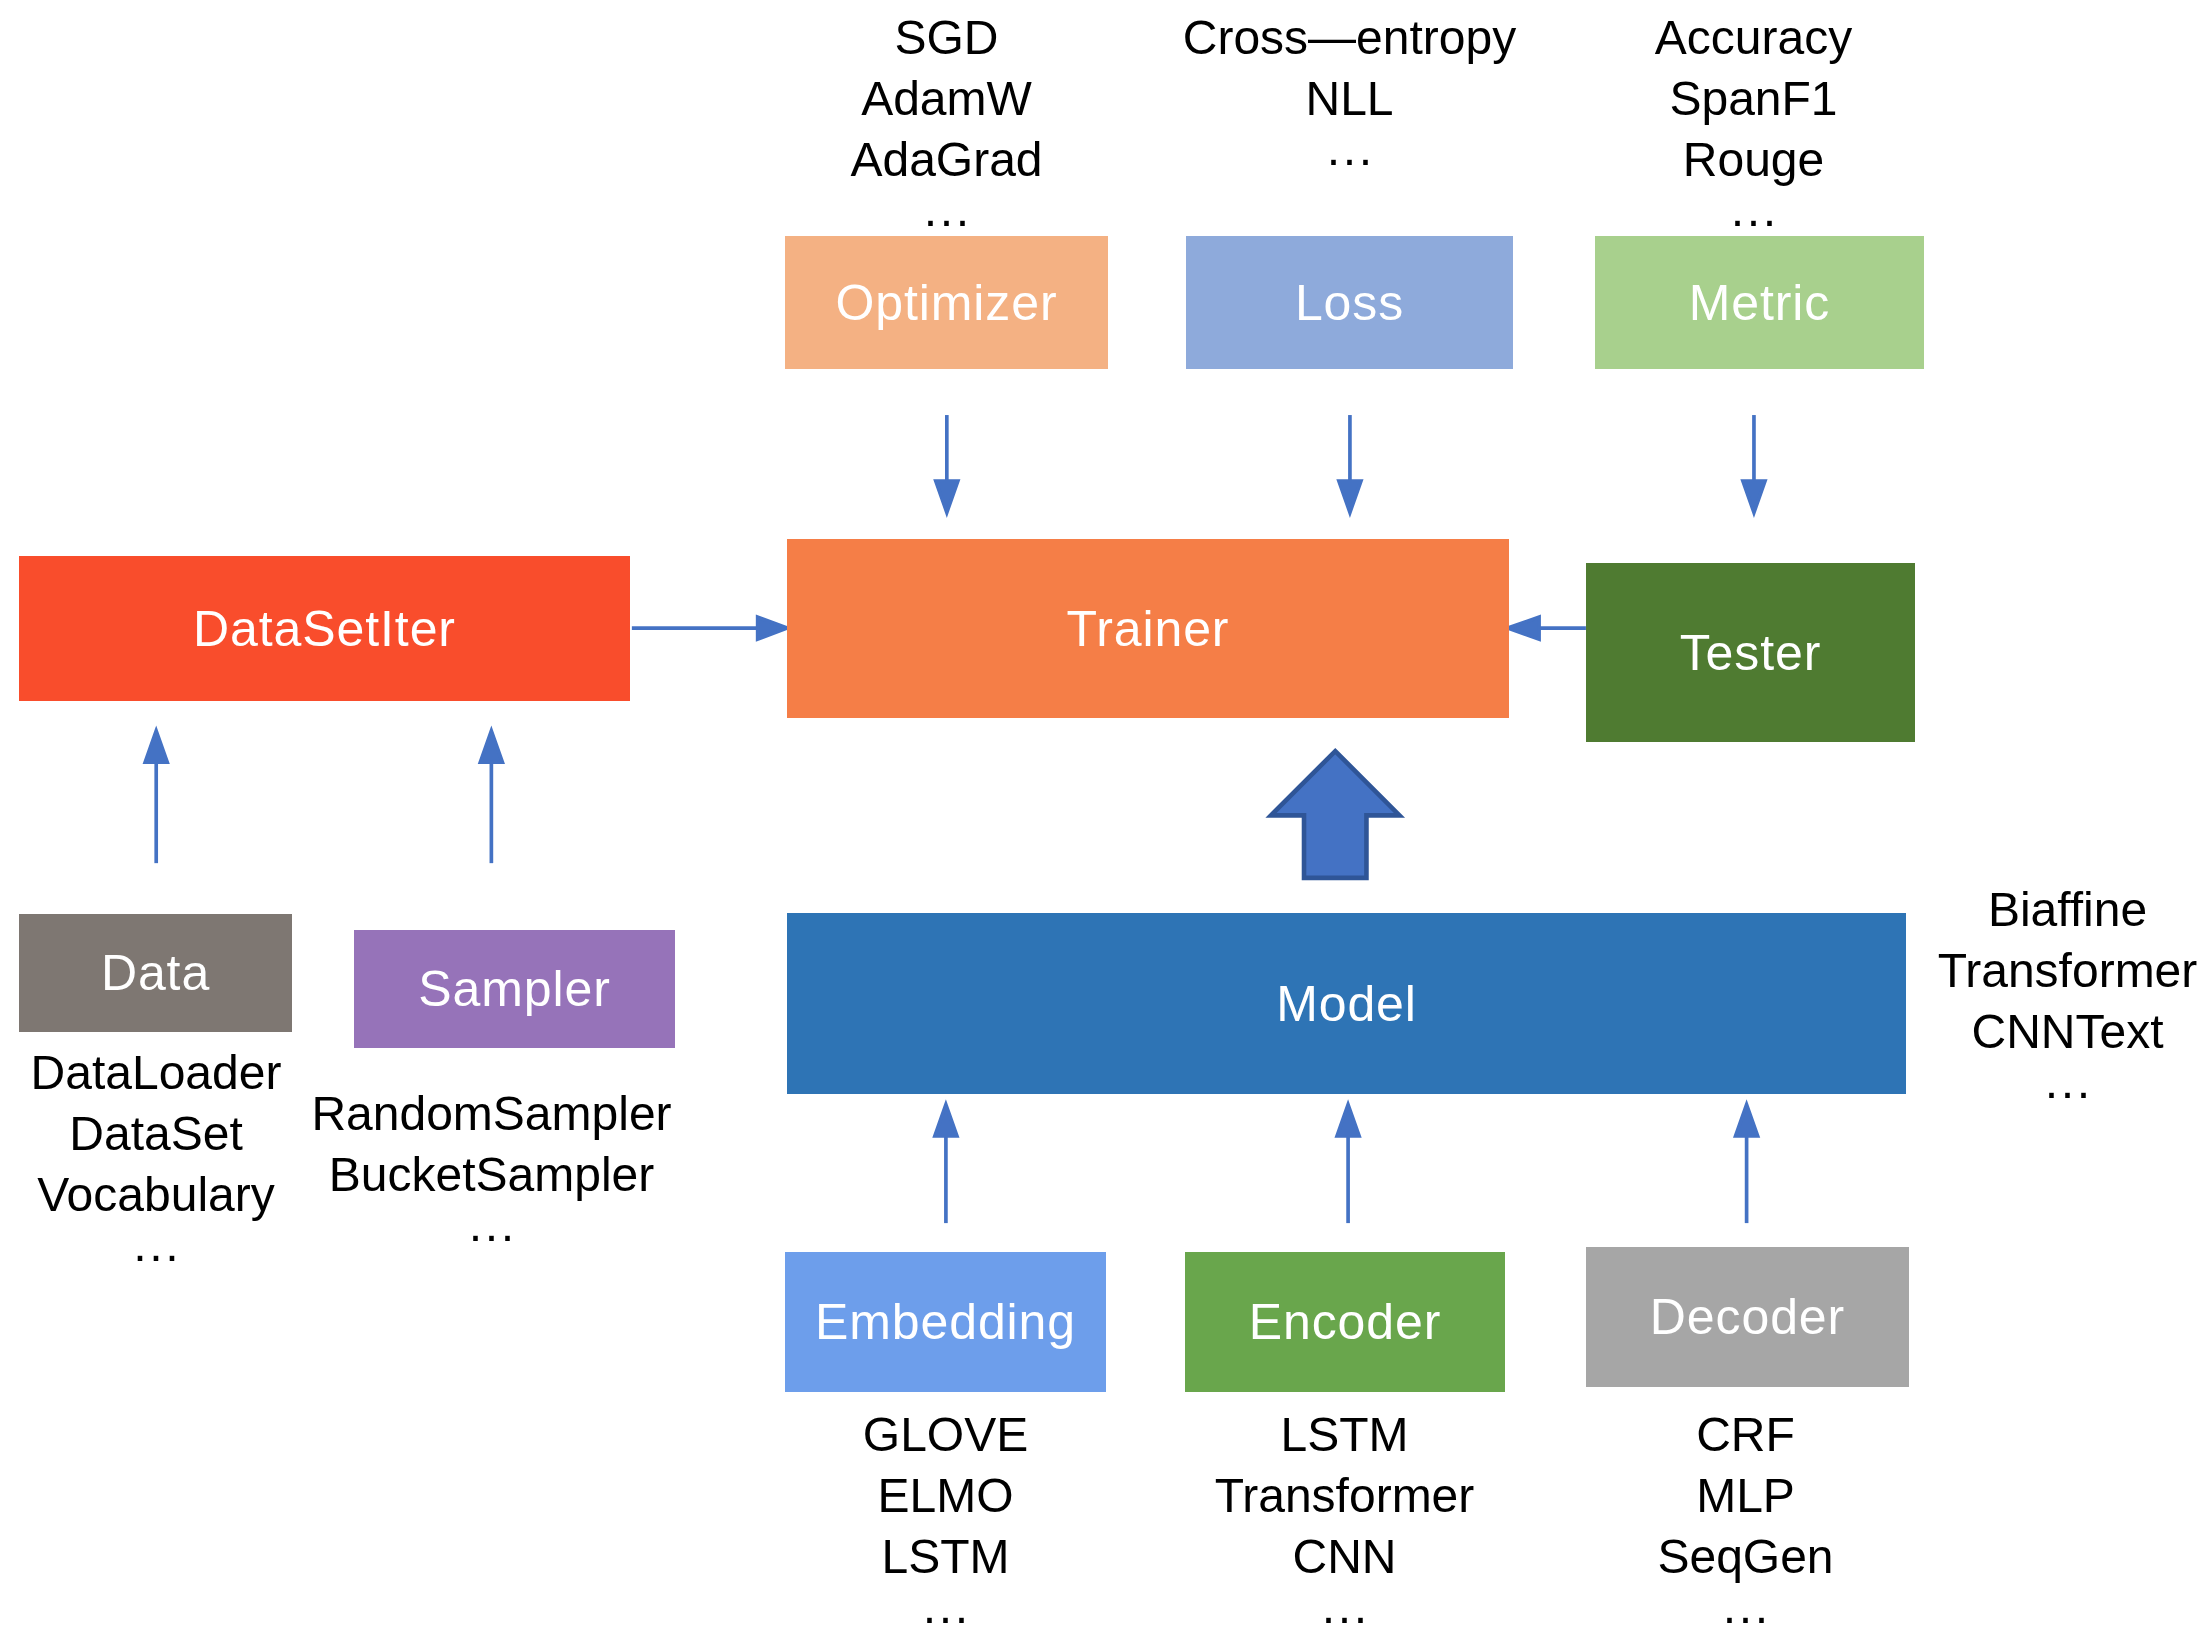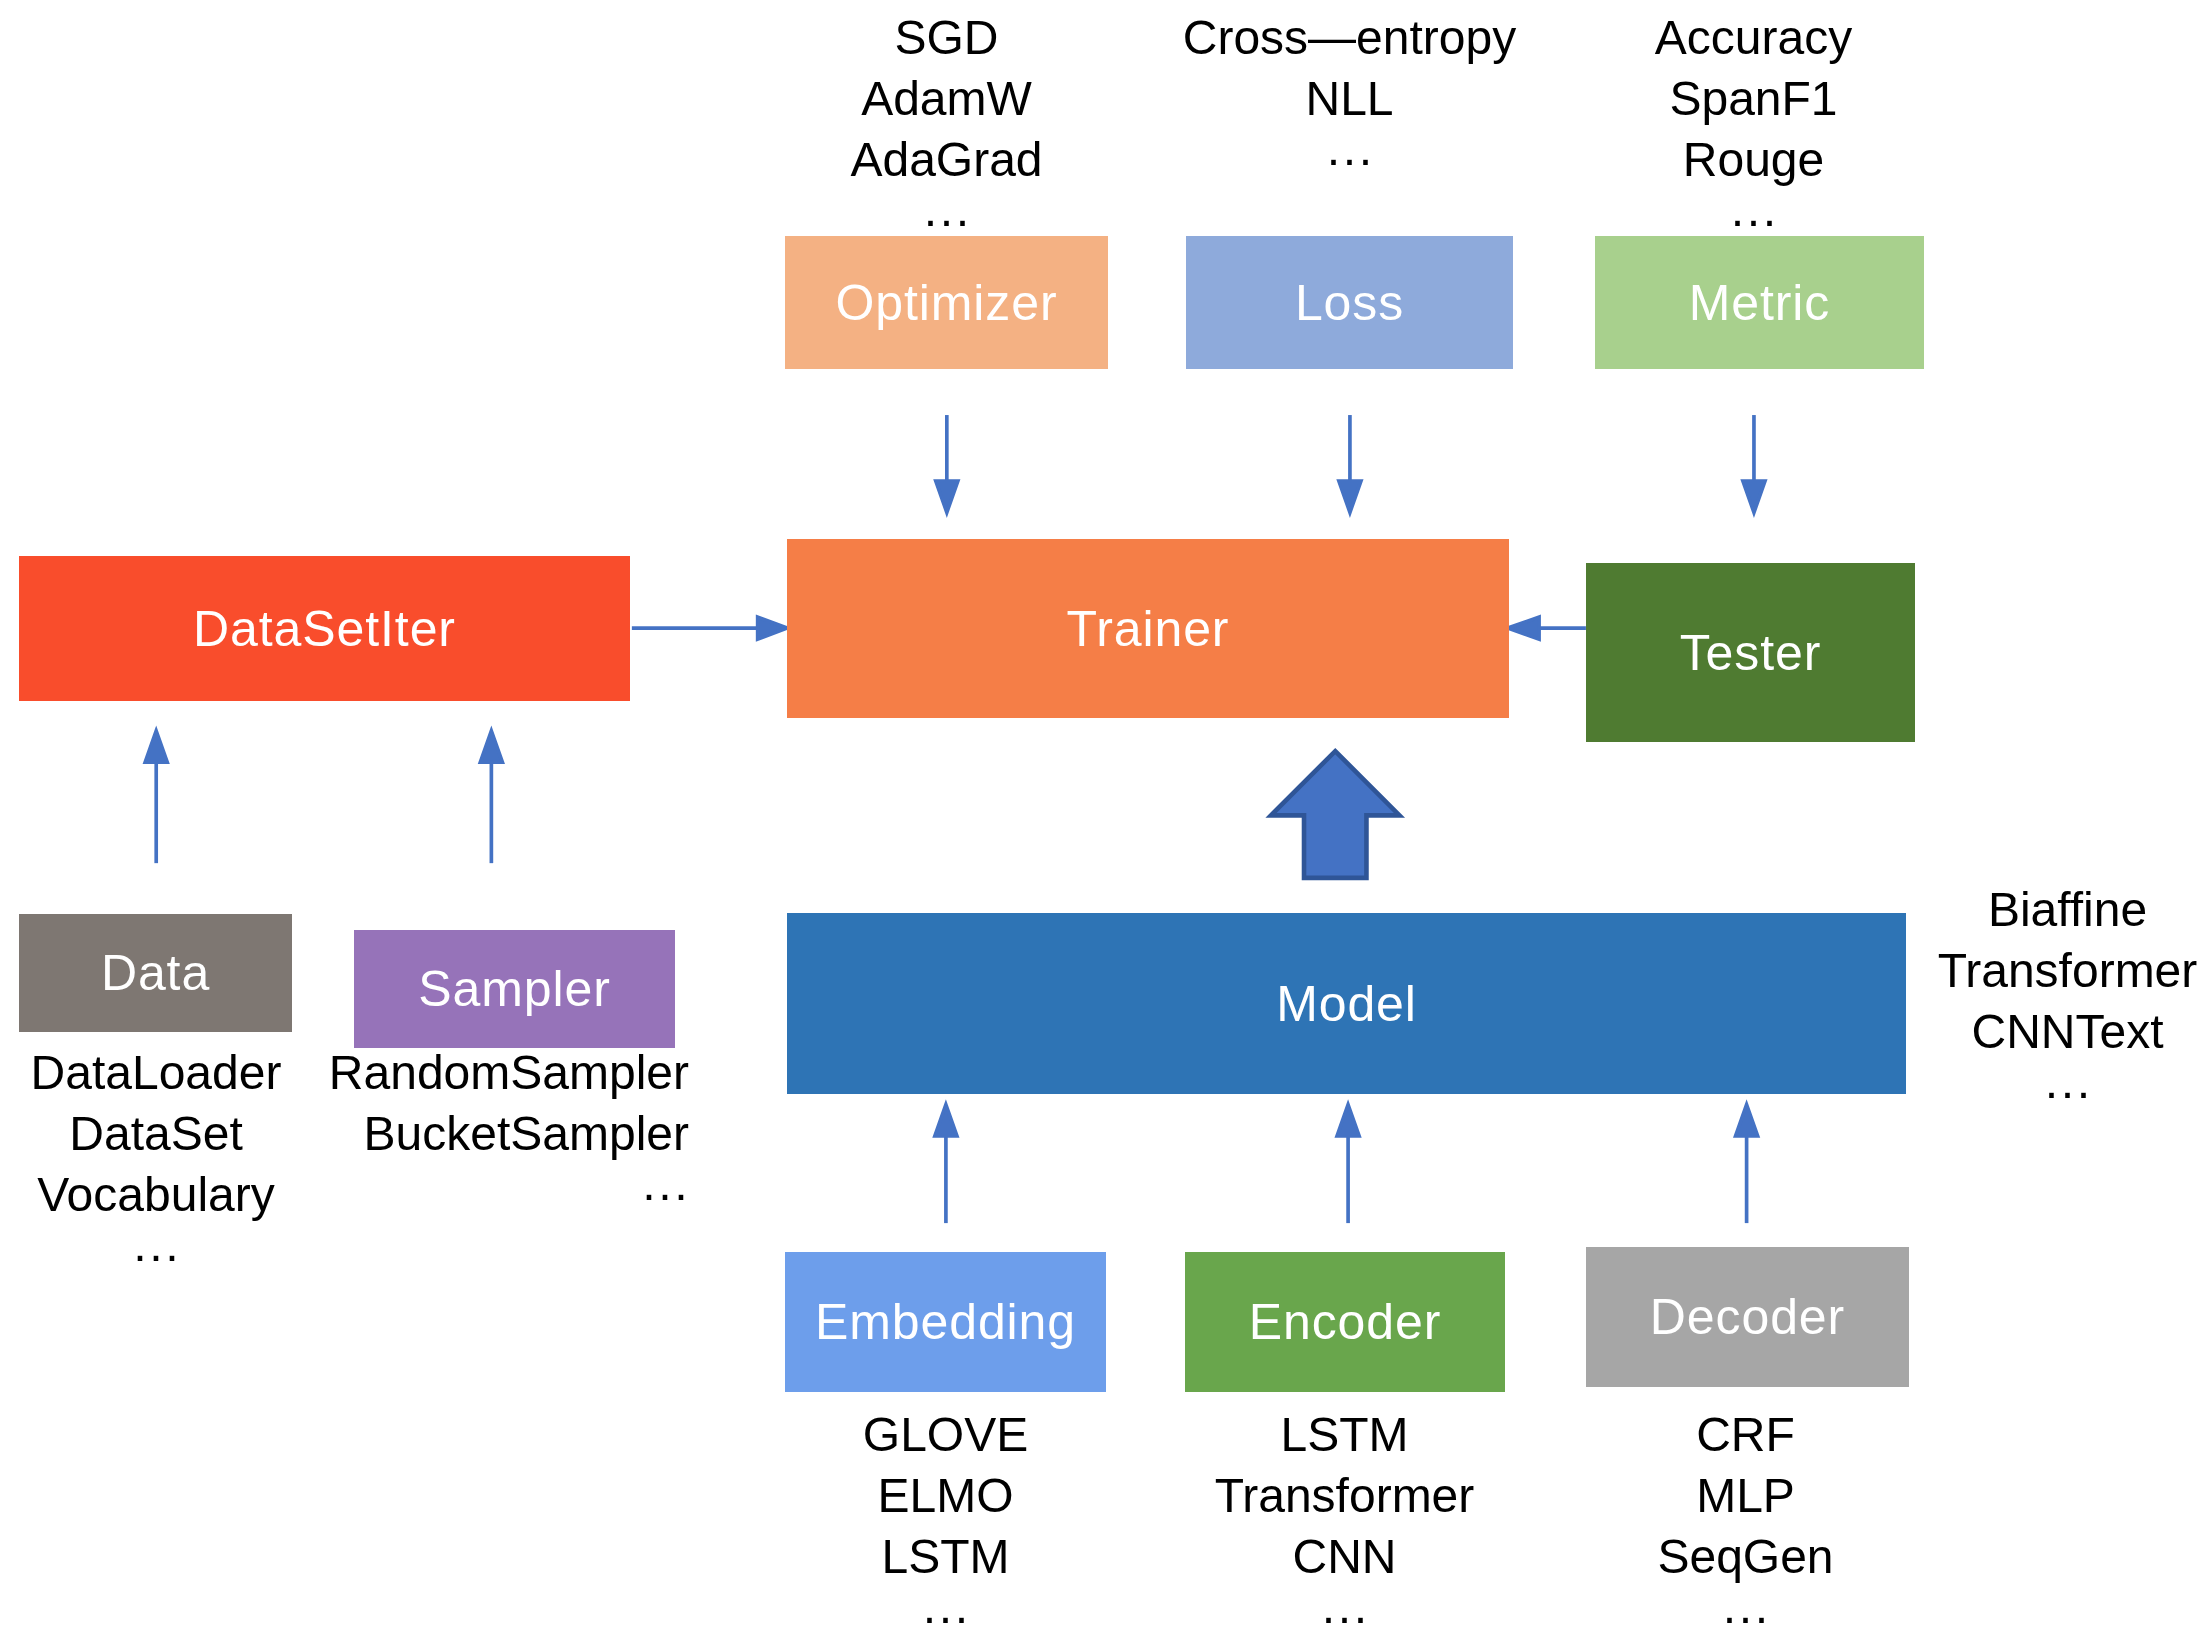--- a/index.html
+++ b/index.html
@@ -27,21 +27,21 @@
   #box-sampler    {left:354px;  top:914px;  width:321px;  height:118px; background:var(--c-sampler);margin-top:16px;}
   #box-model      {left:787px;  top:913px;  width:1119px; height:181px; background:var(--c-model);}
   #box-embedding  {left:785px;  top:1252px; width:321px;  height:140px; background:var(--c-embedding);}
   #box-encoder    {left:1185px; top:1252px; width:320px;  height:140px; background:var(--c-encoder);}
   #box-decoder    {left:1586px; top:1247px; width:323px;  height:140px; background:var(--c-decoder);}
 
   #stack-optimizer{left:763px;  top:7.3px;    width:367px;}
   #stack-loss     {left:1166px; top:7.3px;    width:367px;}
   #stack-metric   {left:1570px; top:7.3px;    width:367px;}
   #stack-data     {left:0px;    top:1042px; width:312px;}
-  #stack-sampler  {left:294px;  top:1042px; width:395px;text-align:right;}
+  #stack-sampler  {left:294px;  top:1083px; width:395px;}
   #stack-model    {left:1902px; top:879px;  width:331px;}
   #stack-embedding{left:762px;  top:1404px; width:367px;}
   #stack-encoder  {left:1161px; top:1404px; width:367px;}
   #stack-decoder  {left:1562px; top:1404px; width:367px;}
 </style>
 </head>
 <body>
 
 <div class="canvas">
 

